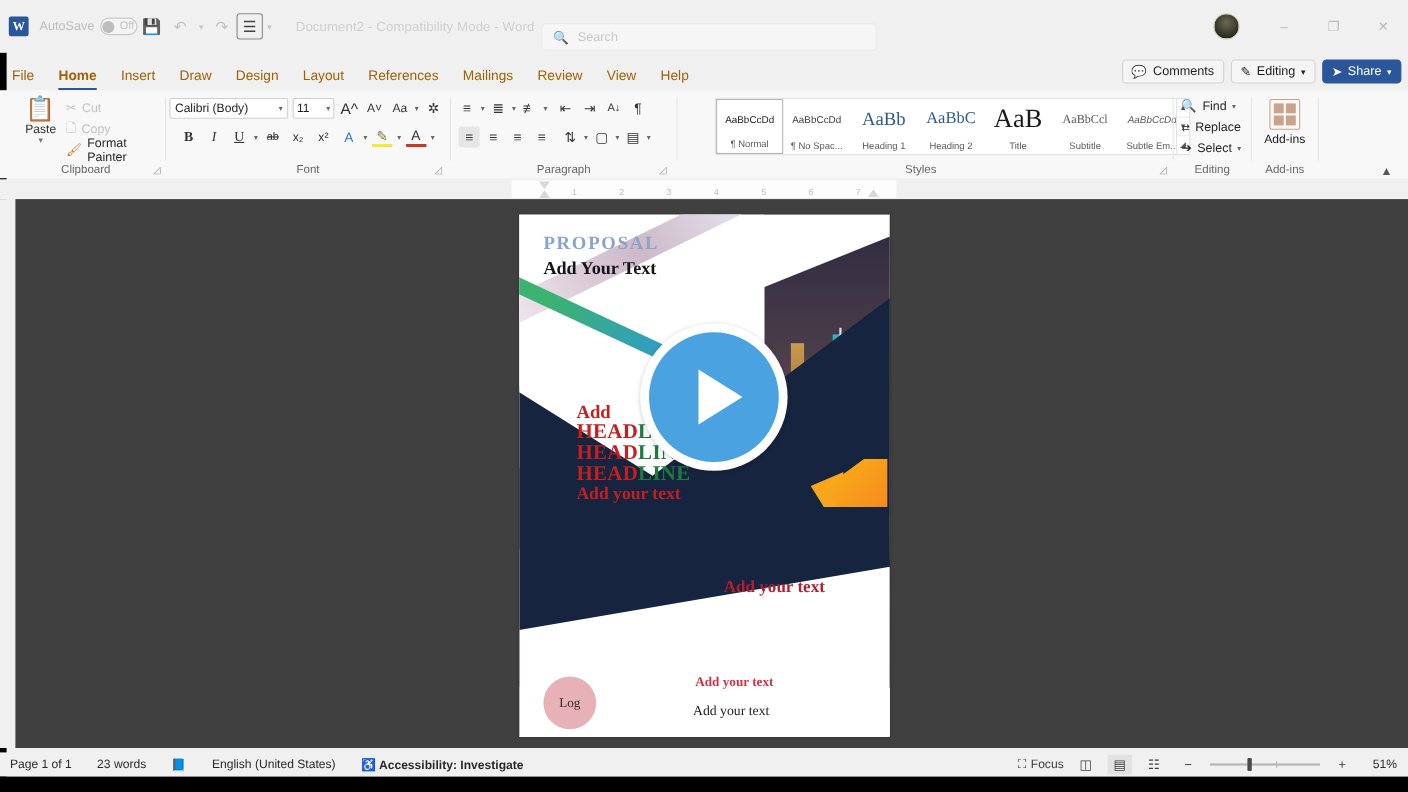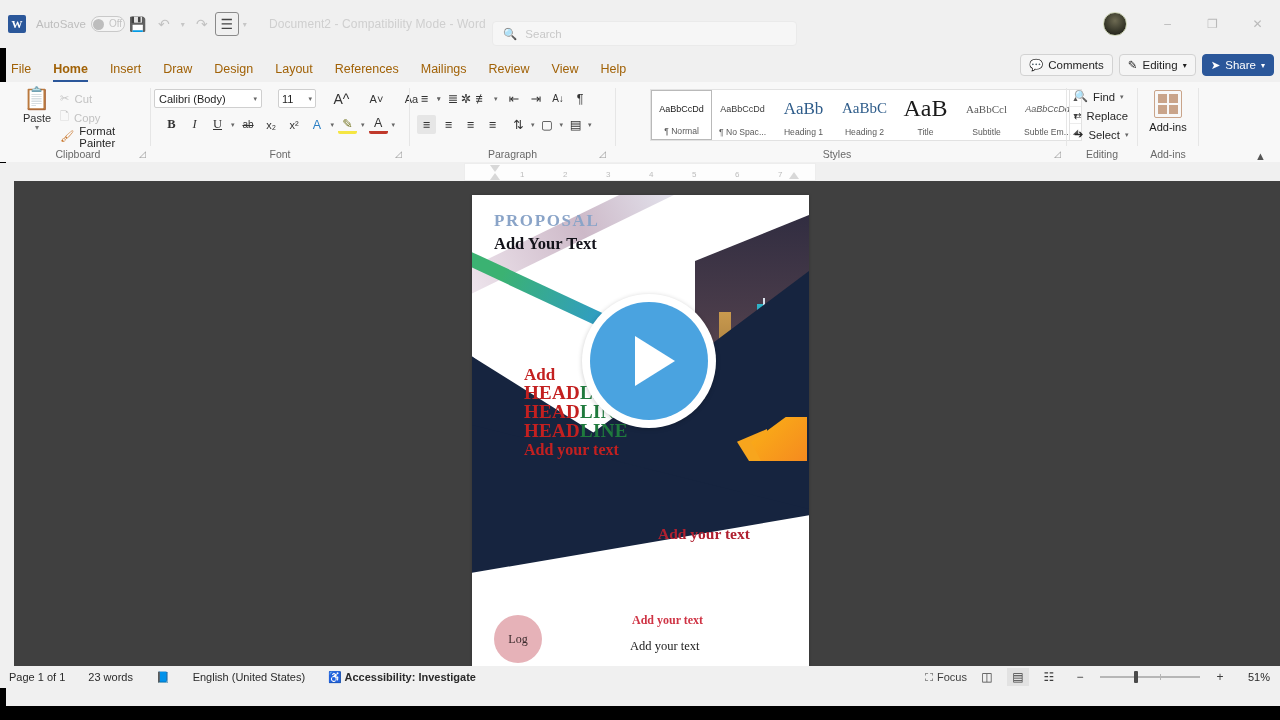--- a/index.html
+++ b/index.html
@@ -202,21 +202,21 @@
     position:absolute; left:110px; top:99px; width:134px; height:134px; border-radius:50%;
     background:#fff; display:flex; align-items:center; justify-content:center;
     box-shadow:0 1px 5px rgba(0,0,0,.2);
   }
   .playcircle{ width:118px;height:118px;border-radius:50%;background:#4aa3e0;
     display:flex;align-items:center;justify-content:center; }
   .playtri{ width:0;height:0;border-left:40px solid #fff;border-top:25px solid transparent;
     border-bottom:25px solid transparent; margin-left:12px; }
 
   
-  .status{ position:absolute; bottom:32px; left:0; width:1280px; height:22px; background:#f0f0f0;
+  .status{ position:absolute; bottom:14px; left:0; width:1280px; height:22px; background:#f0f0f0;
     display:flex; align-items:center; font-size:11px; color:#2a2a2a; }
   .sitemL{ margin-left:9px; margin-right:14px; white-space:nowrap; }
   .sright{ position:absolute; right:8px; display:flex; align-items:center; gap:9px; }
   .viewbtn{ width:22px;height:18px;display:flex;align-items:center;justify-content:center;font-size:12px;color:#3d3d3d;}
   .viewbtn.sel{ background:#e2e2e2; }
   .slider{ width:100px; height:14px; position:relative; display:flex;align-items:center; }
   .strack{ position:absolute;left:0;right:0;height:1.5px;background:#b6b6b6; }
   .sknob{ position:absolute; left:34px; width:4px;height:12px;background:#4a4a4a;border-radius:1px; }
   .smid{ position:absolute; left:60px; width:1px;height:6px;background:#b6b6b6; }
   .bottombar{ position:absolute; bottom:0; left:0; width:1280px; height:14px; background:#000; }
@@ -315,21 +315,21 @@
           <span style="color:#c8752a">🖌</span>
           <span>Format Painter</span>
         </div>
       </div>
       <div class="grplabel">Clipboard</div>
       <div class="dlg" style="right:4px;">◿</div>
     </div>
     <div class="sep" style="left:150px;"></div>
 
     <div class="grp" style="left:152px;width:256px;">
-      <div style="position:absolute;left:2px;top:7px;display:flex;align-items:center;gap:16px;">
+      <div style="position:absolute;left:2px;top:7px;display:flex;align-items:center;gap:4px;">
         <div class="fontname">
           <span>Calibri (Body)</span>
           <span class="car8">▾</span>
         </div>
         <div class="fontsize">
           <span>11</span>
           <span class="car8">▾</span>
         </div>
         <div class="ibtn" style="font-size:14px;">A^</div>
         <div class="ibtn" style="font-size:11px;">A˅</div>

